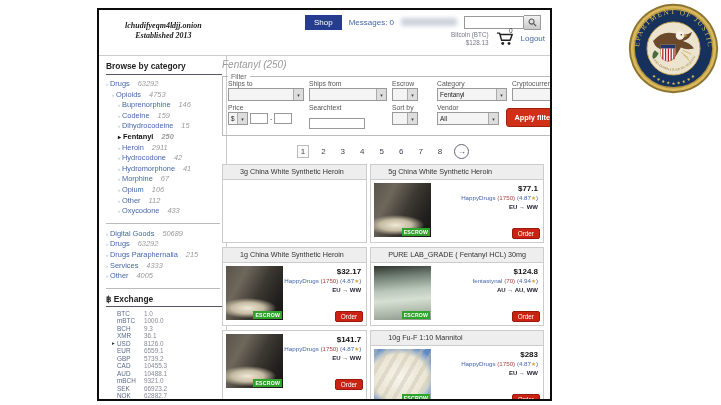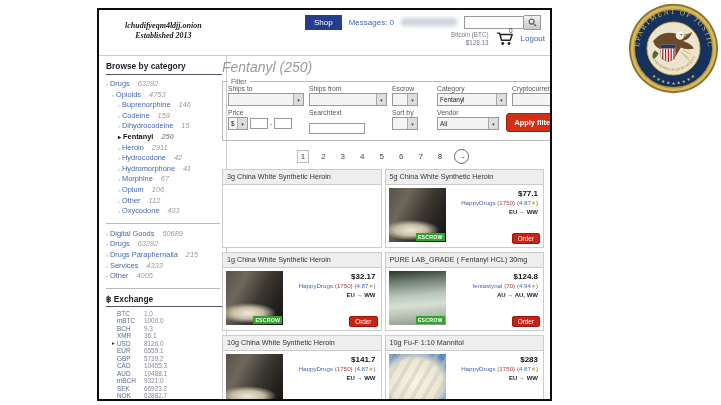--- a/index.html
+++ b/index.html
@@ -44,21 +44,21 @@
   .divider{border-top:1px solid #bbb;margin:6px 2px 5px 0;}
   .ex-title{font-size:8.4px;font-weight:bold;color:#222;border-bottom:1px solid #556;
             padding-bottom:2px;margin:1px 0 3px;}
   .rate{display:flex;font-size:6.4px;line-height:7.5px;padding-left:6px;}
   .rate .mark{width:5px;color:#333;font-size:5.5px;}
   .rate .code{width:27px;color:#5a6a8a;}
   .rate .val{color:#889;}
 
   
   .main{position:absolute;left:117px;top:0;right:0;bottom:0;padding:3px 6px;}
-  .page-title{font-style:italic;font-size:14px;color:#9a9a9a;}
+  .page-title{font-style:italic;font-size:10px;color:#9a9a9a;}
   fieldset.filter{border:1px solid #bbb;margin:3px 0 0;padding:0 5px 5px;position:relative;}
   fieldset.filter legend{font-size:7px;color:#666;padding:0 3px;}
   .f-grid{display:grid;grid-template-columns:76px 78px 40px 70px auto;column-gap:5px;row-gap:3px;}
   .f-label{font-size:6.8px;color:#555;margin-bottom:1px;white-space:nowrap;}
   .sel{height:11px;border:1px solid #999;background:#f4f4f4;display:flex;align-items:center;
        justify-content:space-between;font-size:6.4px;color:#222;padding-left:2px;cursor:pointer;}
   .sel .arrow{width:9px;align-self:stretch;background:#ddd;border-left:1px solid #aaa;
               display:flex;align-items:center;justify-content:center;font-size:5px;color:#444;}
   .w-sm{width:22px;} .w-md{width:46px;} .w-lg{width:58px;}
   .inp{height:9px;border:1px solid #999;font-size:6.5px;padding:0 1px;outline:none;}
@@ -68,21 +68,21 @@
 
   .pagination{display:flex;justify-content:center;align-items:center;gap:9px;margin:8px 0 5px;}
   .page{font-size:8px;color:#445;text-align:center;padding:1px 3px;cursor:pointer;}
   .page.current{border:1px solid #bbb;background:#fafafa;}
   .page-next{width:13px;height:13px;border:1px solid #667;border-radius:50%;display:flex;
              align-items:center;justify-content:center;font-size:8px;color:#445;cursor:pointer;}
 
   .grid{display:grid;grid-template-columns:1fr 1fr;gap:4px 3px;}
   .card{border:1px solid #ccc;background:#fff;}
   .card-h{background:#eee;border-bottom:1px solid #ccc;font-size:7.2px;color:#333;
-          padding:2px 4px;height:10px;white-space:nowrap;overflow:hidden;}
+          padding:2px 17px;height:10px;white-space:nowrap;overflow:hidden;}
   .card-b{position:relative;display:flex;padding:3px;height:56px;}
   .thumb{width:57px;height:54px;position:relative;flex:none;}
   .escrow{position:absolute;right:1px;bottom:1px;background:#2fa32b;color:#fff;
           font-size:5.2px;font-weight:bold;padding:1px 2px;letter-spacing:.2px;}
   .info{flex:1;text-align:right;padding-right:2px;line-height:9px;padding-top:1px;}
   .price{font-size:8px;font-weight:bold;color:#111;}
   .vendor{font-size:6.2px;color:#4466aa;white-space:nowrap;}
   .vendor .num{color:#a94442;}
   .vendor .star{color:#e0a030;font-size:5.5px;}
   .route{font-size:6px;font-weight:bold;color:#223;}
@@ -364,21 +364,20 @@
               </div>
               <div class="info">
                 <div class="price">$124.8</div>
                 <div class="vendor"><span class="vn">fentastynal </span><span class="num">(70) </span><span class="vr">(4.94<span class="star">★</span>)</span></div>
                 <div class="route">AU → AU, WW</div>
               </div>
               <div class="order">Order</div>
             </div>
           </div>
           <div class="card">
-            <div class="card-h">10g China White Synthetic Heroin</div>
             <div class="card-b">
               <div class="thumb dark-powder">
                 <span class="escrow">ESCROW</span>
               </div>
               <div class="info">
                 <div class="price">$141.7</div>
                 <div class="vendor"><span class="vn">HappyDrugs </span><span class="num">(1750) </span><span class="vr">(4.87<span class="star">★</span>)</span></div>
                 <div class="route">EU → WW</div>
               </div>
               <div class="order">Order</div>

